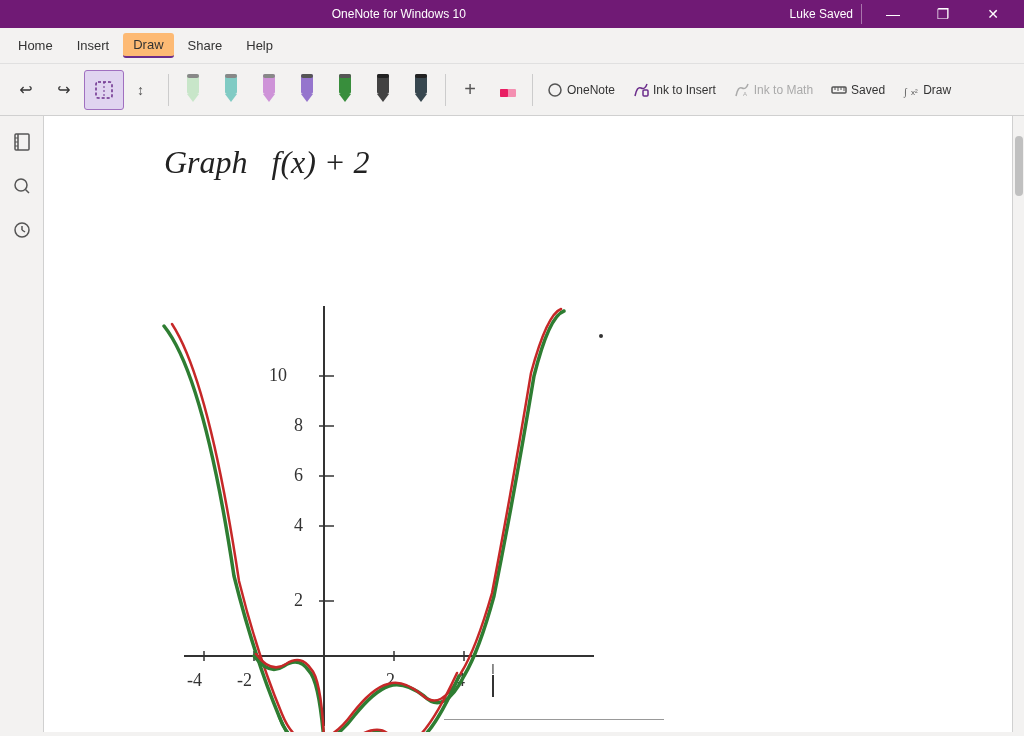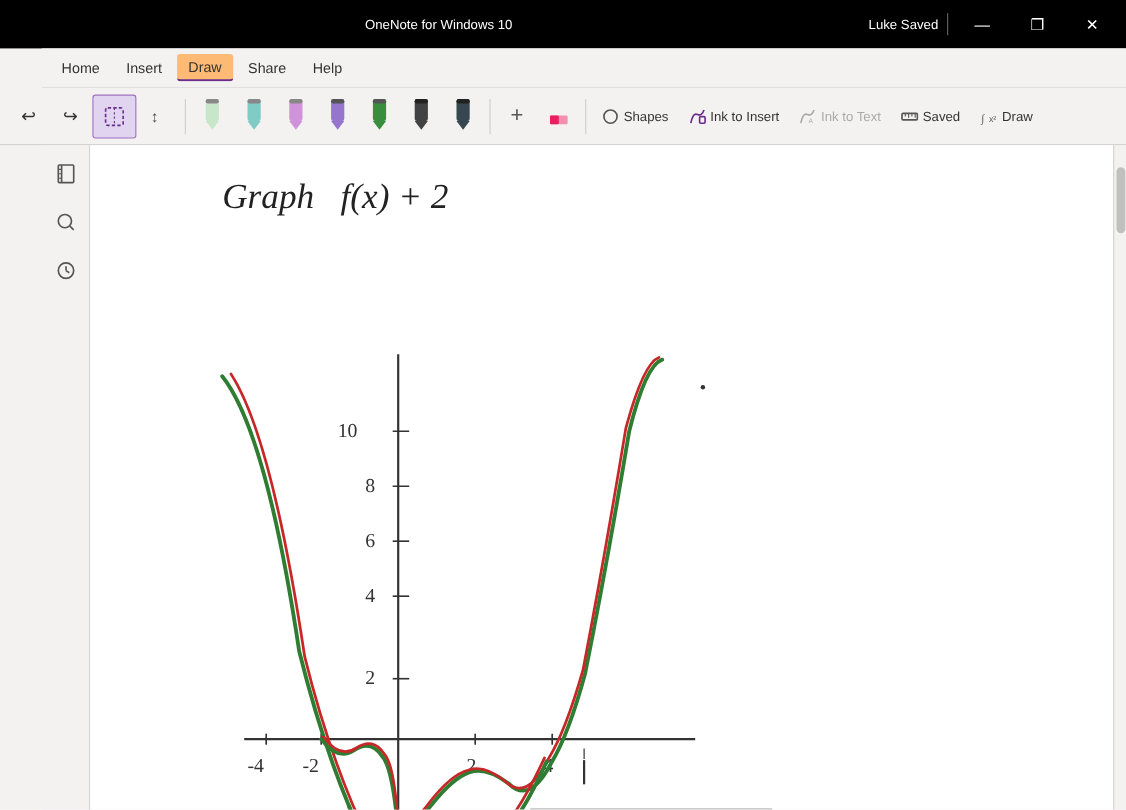--- a/index.html
+++ b/index.html
@@ -1,40 +1,39 @@
 <!DOCTYPE html>
 <html><head>
   <meta charset="utf-8">
   <style>
     * { margin: 0; padding: 0; box-sizing: border-box; }
     body { width: 1024px; height: 736px; overflow: hidden; font-family: 'Segoe UI', sans-serif; background: #f3f2f1; }
 
     
     #titlebar {
-      height: 44px;
-      background: #000000;
+      height: 28px;
+      background: #701a75;
       display: flex;
       align-items: center;
       justify-content: space-between;
       padding: 0 8px;
       color: white;
     }
     #titlebar .win-controls { display: flex; gap: 4px; }
     #titlebar .win-btn { width: 46px; height: 32px; display: flex; align-items: center; justify-content: center; font-size: 14px; cursor: pointer; color: white; }
 
     
     #menubar {
       height: 36px;
       background: #f3f2f1;
       display: flex;
       align-items: center;
       padding: 0 8px;
       border-bottom: 1px solid #e0e0e0;
       gap: 4px;
-      margin-left: 38px;
     }
     .menu-item {
       padding: 4px 10px;
       font-size: 13px;
       cursor: pointer;
       border-radius: 3px;
       color: #333;
     }
     .menu-item.active { background: #fdba74; border-bottom: 2px solid #6b2d8b; }
 
@@ -85,21 +84,20 @@
       cursor: pointer;
       border-radius: 3px;
       color: #333;
     }
     .toolbar-right-btn.disabled { color: #aaa; }
 
     
     #main-layout {
       display: flex;
       height: calc(736px - 32px - 36px - 52px);
-      padding-left: 38px;
     }
 
     
     #left-sidebar {
       width: 44px;
       background: #f3f2f1;
       border-right: 1px solid #d0d0d0;
       display: flex;
       flex-direction: column;
       align-items: center;
@@ -307,37 +305,37 @@
       <rect x="3" y="10" width="8" height="8" rx="1" fill="#e91e63"></rect>
     </svg>
   </div>
 
   <div class="toolbar-separator"></div>
 
   <div class="toolbar-right-btn">
     <svg width="16" height="16" viewBox="0 0 16 16">
       <circle cx="8" cy="8" r="6" fill="none" stroke="#555" stroke-width="1.5"></circle>
     </svg>
-    <span>Shapes</span>
+    <span>OneNote</span>
   </div>
 
   <div class="toolbar-right-btn">
     <svg width="16" height="16" viewBox="0 0 16 16">
       <path d="M2 14 Q4 4 8 6 Q12 8 14 2" fill="none" stroke="#6b2d8b" stroke-width="1.5"></path>
       <rect x="10" y="8" width="5" height="6" rx="1" fill="none" stroke="#6b2d8b" stroke-width="1.5"></rect>
     </svg>
     <span>Ink to Insert</span>
   </div>
 
   <div class="toolbar-right-btn disabled">
     <svg width="16" height="16" viewBox="0 0 16 16">
       <path d="M2 14 Q4 4 8 6 Q12 8 14 2" fill="none" stroke="#aaa" stroke-width="1.5"></path>
       <text x="9" y="14" font-size="6" fill="#aaa">A</text>
     </svg>
-    <span style="color:#aaa;">Ink to Text</span>
+    <span style="color:#aaa;">Ink to Math</span>
   </div>
 
   <div class="toolbar-right-btn">
     <svg width="16" height="16" viewBox="0 0 16 16">
       <rect x="1" y="5" width="14" height="6" rx="1" fill="none" stroke="#555" stroke-width="1.5"></rect>
       <line x1="4" y1="5" x2="4" y2="8" stroke="#555" stroke-width="1"></line>
       <line x1="7" y1="5" x2="7" y2="9" stroke="#555" stroke-width="1"></line>
       <line x1="10" y1="5" x2="10" y2="8" stroke="#555" stroke-width="1"></line>
       <line x1="13" y1="5" x2="13" y2="9" stroke="#555" stroke-width="1"></line>
     </svg>

